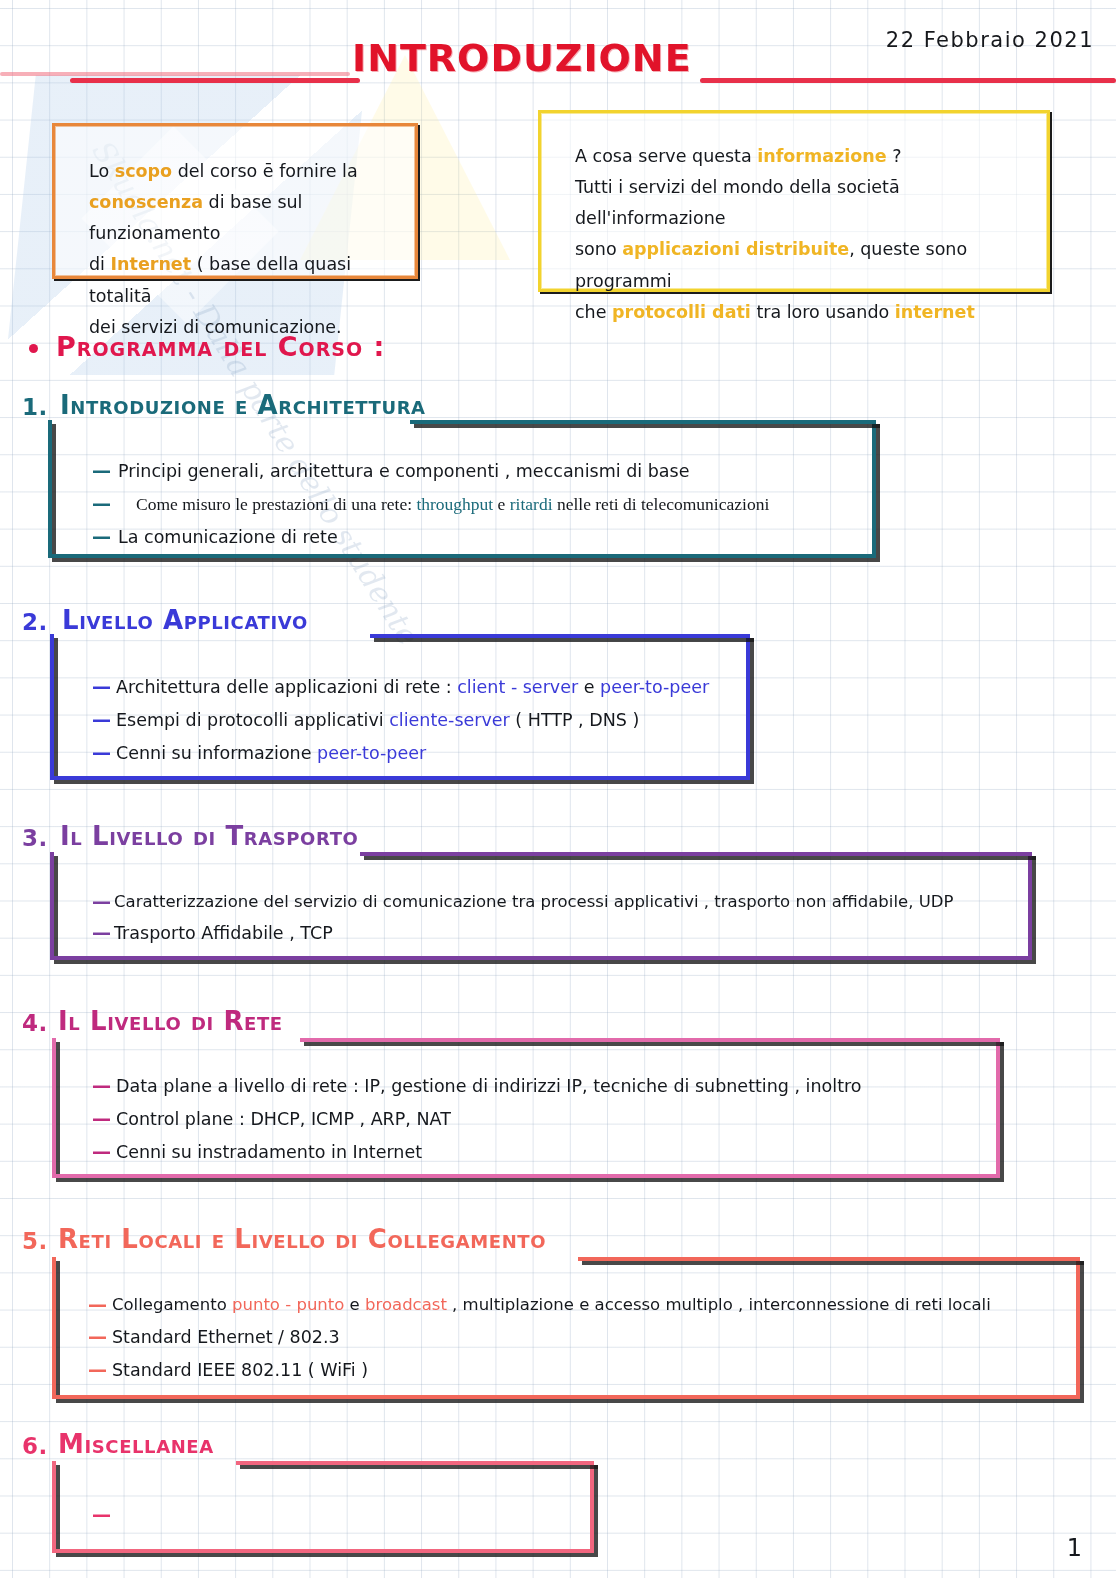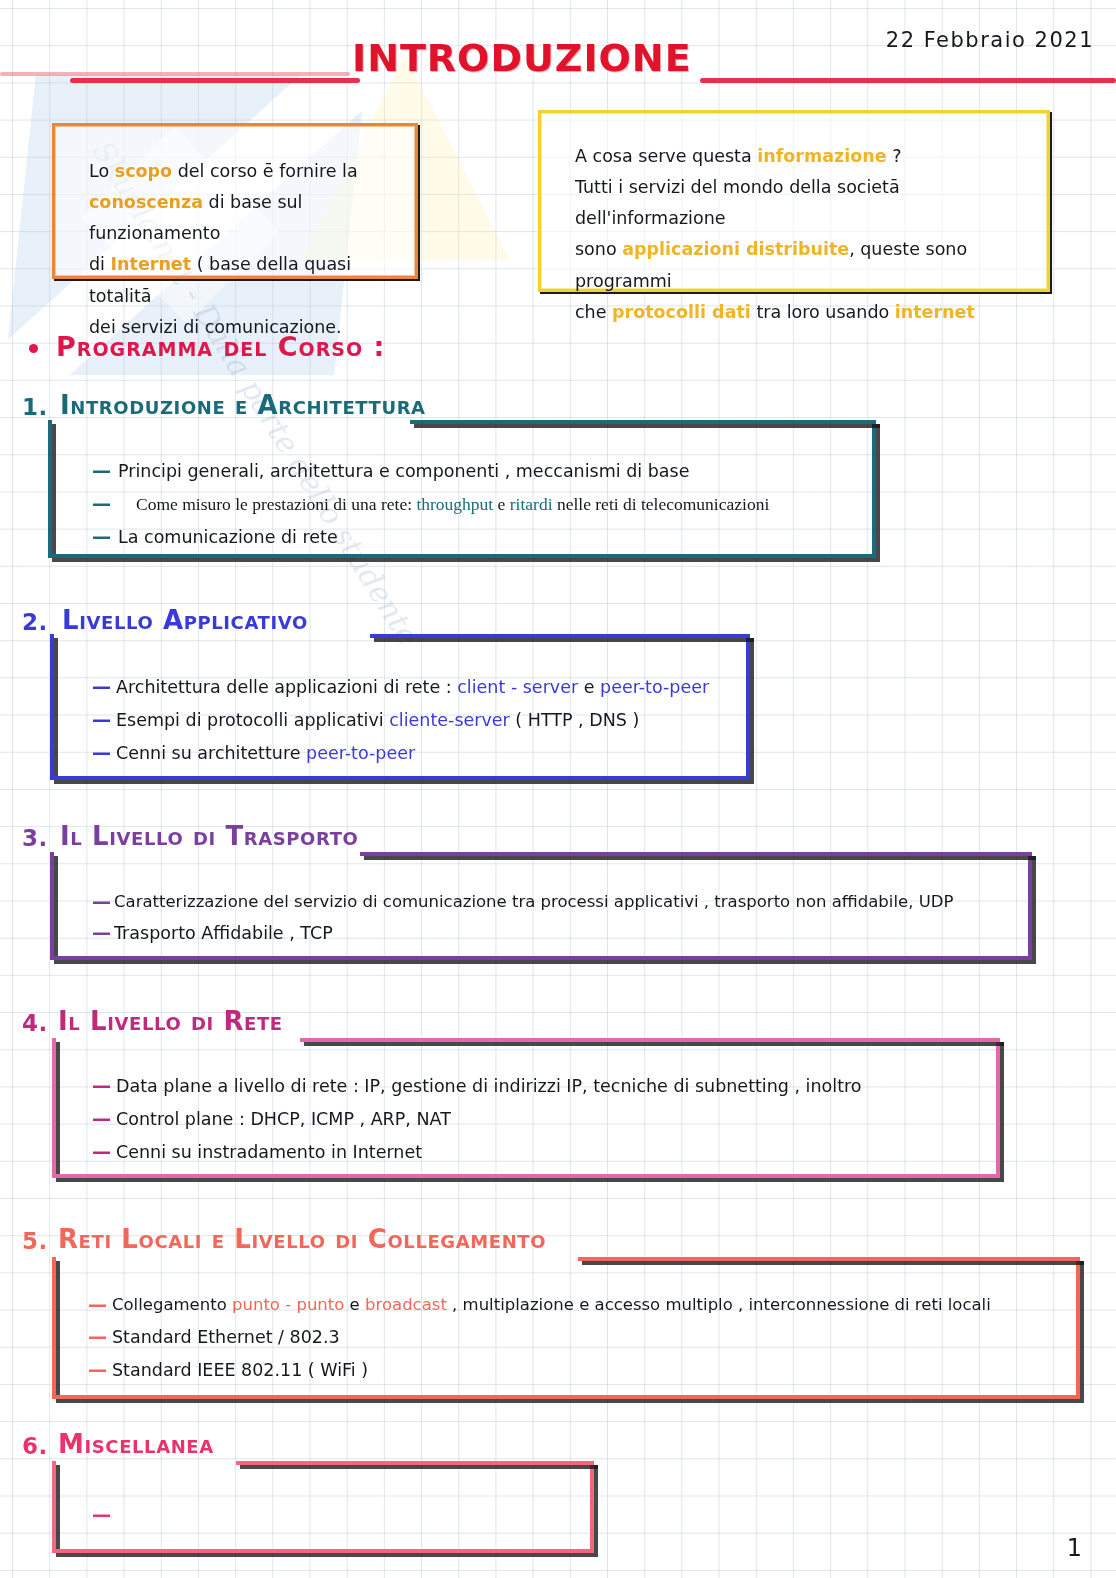--- a/index.html
+++ b/index.html
@@ -273,21 +273,21 @@
     <span>Architettura delle applicazioni di rete : </span><span style="color:#3a3ad8;">client - server</span><span>  e  </span><span style="color:#3a3ad8;">peer-to-peer</span>
   </div>
 
   <div class="dash" style="left:92px; top:708px; color:#3a3ad8;">—</div>
   <div class="item hand" style="left:116px; top:710px;">
     <span>Esempi di protocolli applicativi </span><span style="color:#3a3ad8;">cliente-server</span><span>  ( HTTP , DNS )</span>
   </div>
 
   <div class="dash" style="left:92px; top:741px; color:#3a3ad8;">—</div>
   <div class="item hand" style="left:116px; top:743px;">
-    <span>Cenni  su architetture  </span><span style="color:#3a3ad8;">peer-to-peer</span>
+    <span>Cenni  su informazione  </span><span style="color:#3a3ad8;">peer-to-peer</span>
   </div>
 
   <div class="frame-shadow" style="left:54px; top:856px; width:982px; height:108px; border-width:0 4px 4px 4px;"></div>
   <div class="frame" style="left:50px; top:852px; width:982px; height:108px; border-width:0 4px 4px 4px; border-color:#7b3fa0;"></div>
   <div class="frame-cap" style="left:360px; top:852px; width:672px; background:#7b3fa0;"></div>
   <div class="frame-cap" style="left:364px; top:856px; width:672px; background:rgba(20,20,20,0.78);"></div>
 
   <div class="sec-num hand" style="left:22px; top:825px; color:#7b3fa0;">3.</div>
   <div class="sec-title hand" style="left:60px; top:821px; color:#7b3fa0;">Il Livello di Trasporto</div>
 

